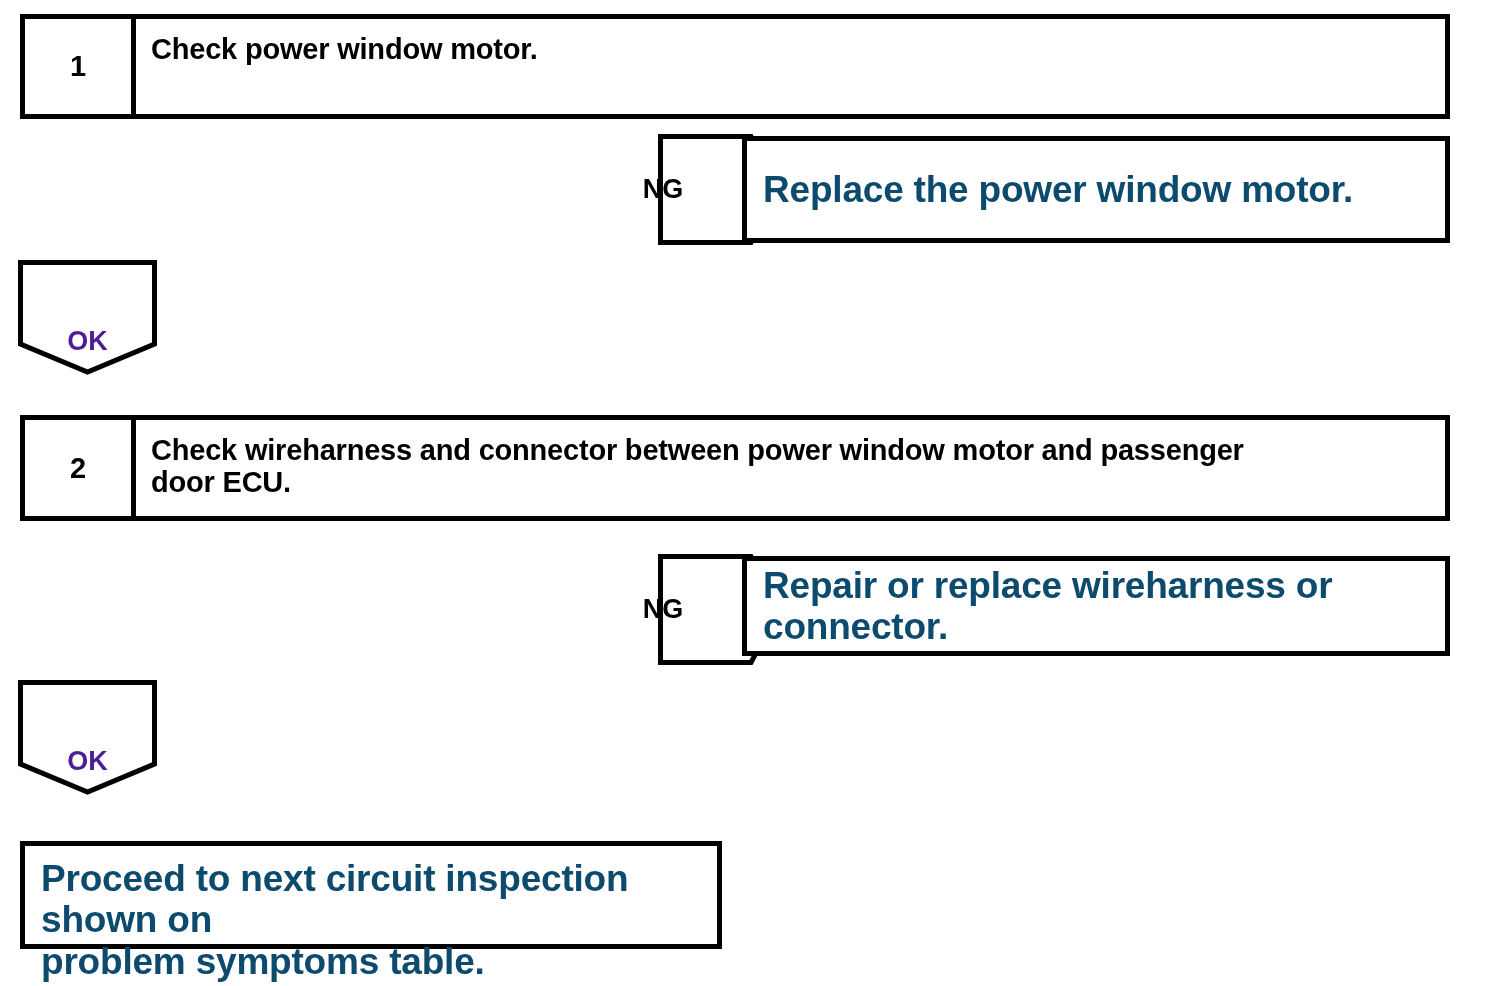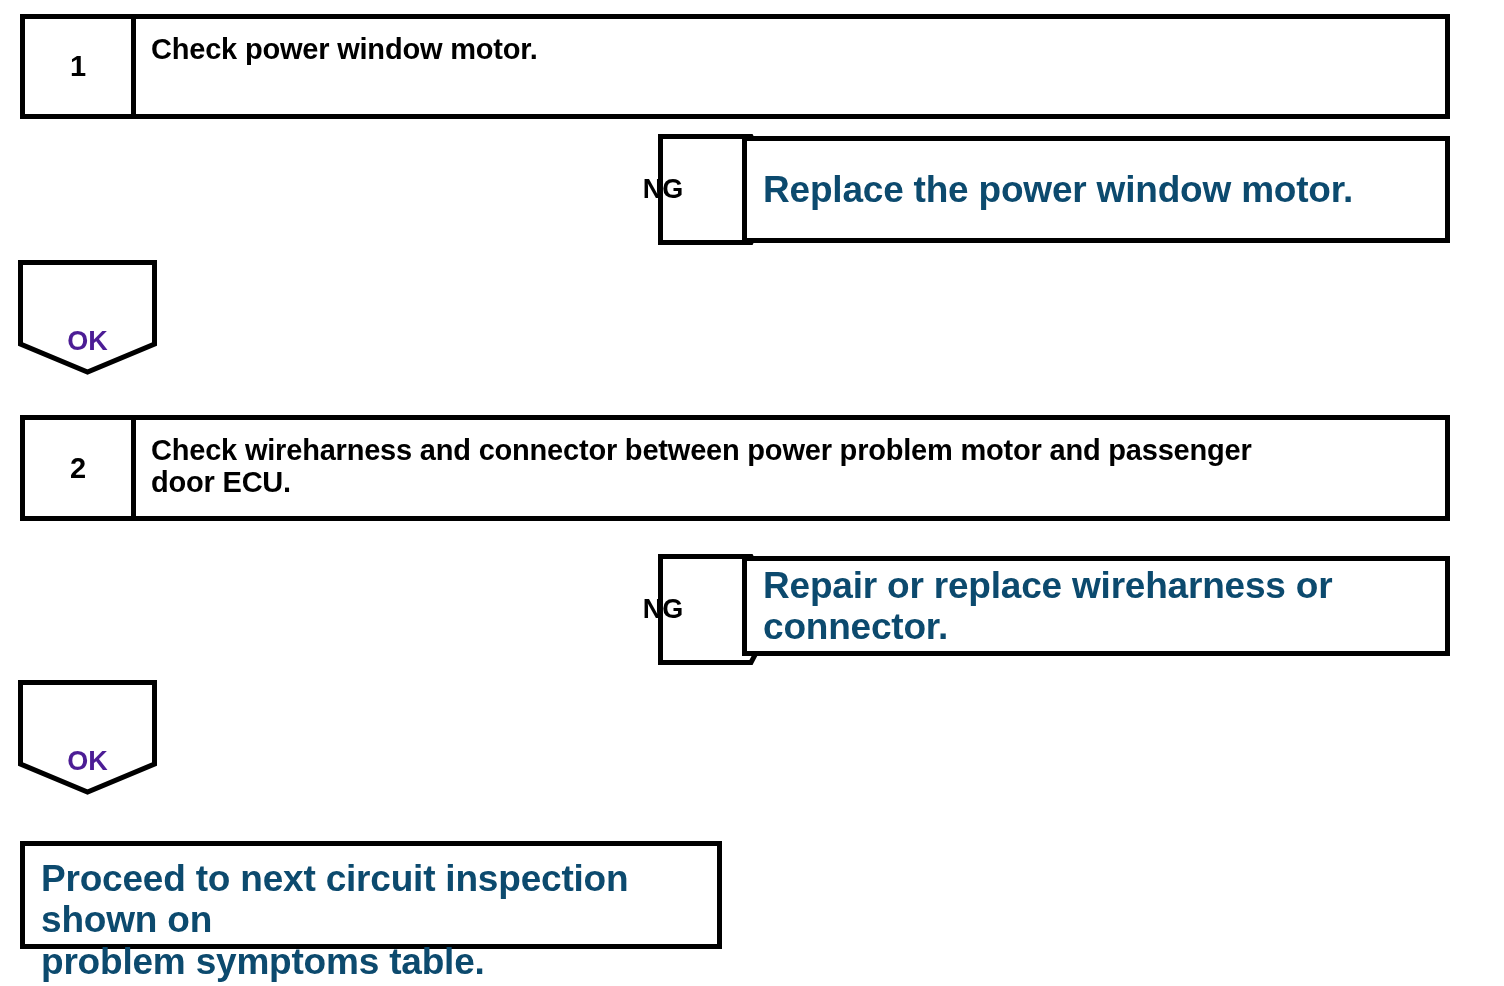--- a/index.html
+++ b/index.html
@@ -140,21 +140,21 @@
 
   <div class="ok-arrow" style="left:18px; top:260px; width:139px; height:115px;">
     <svg width="139" height="115" viewBox="0 0 139 115" aria-hidden="true">
       <polygon points="2.5,2.5 136.5,2.5 136.5,84 69.5,112 2.5,84" fill="#ffffff" stroke="#000000" stroke-width="5" stroke-linejoin="miter"></polygon>
     </svg>
     <div class="ok-label">OK</div>
   </div>
 
   <div class="abs step-box" style="left:20px; top:415px; width:1430px; height:106px;">
     <div class="step-num">2</div>
-    <div class="step-text">Check wireharness and connector between power problem motor and passenger
+    <div class="step-text">Check wireharness and connector between power window motor and passenger
 door ECU.</div>
   </div>
 
   <div class="ng-arrow" style="left:613px; top:554px; width:124px; height:111px;">
     <svg width="124" height="111" viewBox="0 0 124 111" aria-hidden="true">
       <polygon points="2.5,2.5 93,2.5 121,55.5 93,108.5 2.5,108.5" fill="#ffffff" stroke="#000000" stroke-width="5" stroke-linejoin="miter"></polygon>
     </svg>
     <div class="ng-label">NG</div>
   </div>
 

